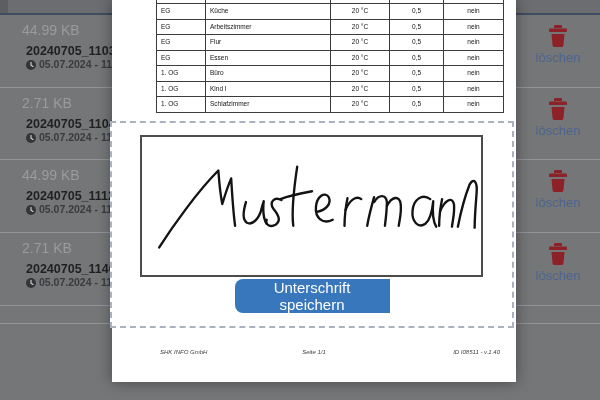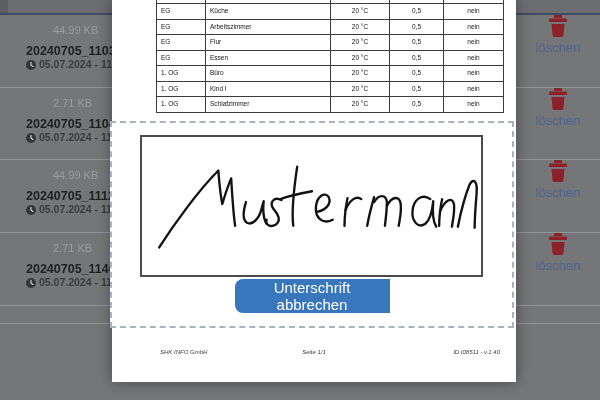--- a/index.html
+++ b/index.html
@@ -12,29 +12,29 @@
   .topbar-tab{position:absolute;left:0;top:0;width:8px;height:13px;background:#5c5e61;}
 
   .left-panel{position:absolute;left:0;top:15px;width:112px;height:385px;
               overflow:hidden;z-index:1;}
   .right-panel{position:absolute;left:516px;top:15px;width:84px;height:385px;
                overflow:hidden;z-index:1;}
   .bg-row{box-sizing:border-box;border-bottom:1px solid rgba(205,210,215,0.35);
           overflow:hidden;white-space:nowrap;}
   .file-row{height:73px;padding:9px 0 0 22px;}
   .file-row.r2{height:72px;}
-  .file-size{font-size:11px;color:#9a9b9d;line-height:13px;margin-bottom:7px;margin-left:31px;}
+  .file-size{font-size:14px;color:#9a9b9d;line-height:13px;margin-bottom:7px;}
   .file-name{font-size:12.5px;font-weight:bold;color:#1f2022;line-height:14px;margin-left:4px;}
   .file-date{font-size:10.5px;font-weight:bold;color:#3a3b3e;line-height:13px;margin-left:4px;
              display:flex;align-items:center;gap:3px;}
   .clock-icon{width:10px;height:10px;flex:0 0 auto;}
   .stub-row{height:18px;}
 
   .del-row{height:73px;display:flex;flex-direction:column;align-items:center;
-           cursor:pointer;}
+           padding-top:10px;cursor:pointer;}
   .del-row.r2{height:72px;}
   .trash-icon{width:20px;height:22px;}
   .del-label{font-size:13px;color:#4d648e;margin-top:3px;}
 
   
   .document{position:absolute;left:112px;top:0;width:404px;height:382px;
             background:#ffffff;box-shadow:0 0 14px rgba(0,0,0,0.40);z-index:2;}
   .pdf-table{position:absolute;left:44px;top:0;width:347px;
              border-left:1px solid #3c3c3c;box-sizing:border-box;}
   .t-row{display:grid;grid-template-columns:49px 125px 59px 54px 60px;height:15.5px;}
@@ -246,17 +246,17 @@
 
         <path d="M291 63 C283 57 274 63 273 75 C272 86 279 93 286 88 C291 84 293 75 294 65 C293 76 293 84 297 91"></path>
 
         <path d="M303 63 C301 73 300 82 300 90"></path>
         <path d="M301 75 C306 64 313 60 315 68 C316 76 314 83 313 91"></path>
 
         <path d="M319 91 C322 76 327 58 331 48 C335 41 339 45 338 57 C337 70 336 82 336 92"></path>
       </svg>
     </div>
     <div class="btn-row">
-      <button class="btn save">Unterschrift abbrechen</button>
+      <button class="btn save">Unterschrift speichern</button>
     </div>
   </div>
 
 </div>
 
 </body></html>

